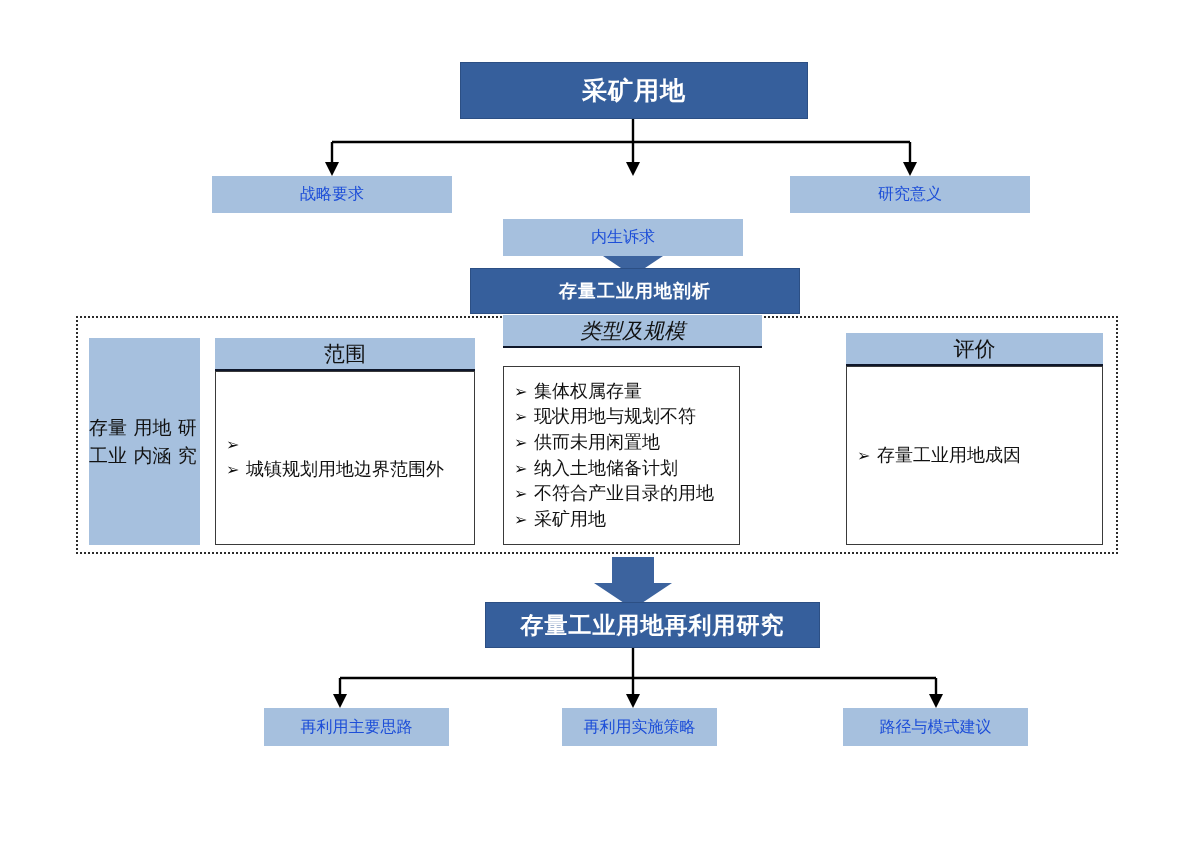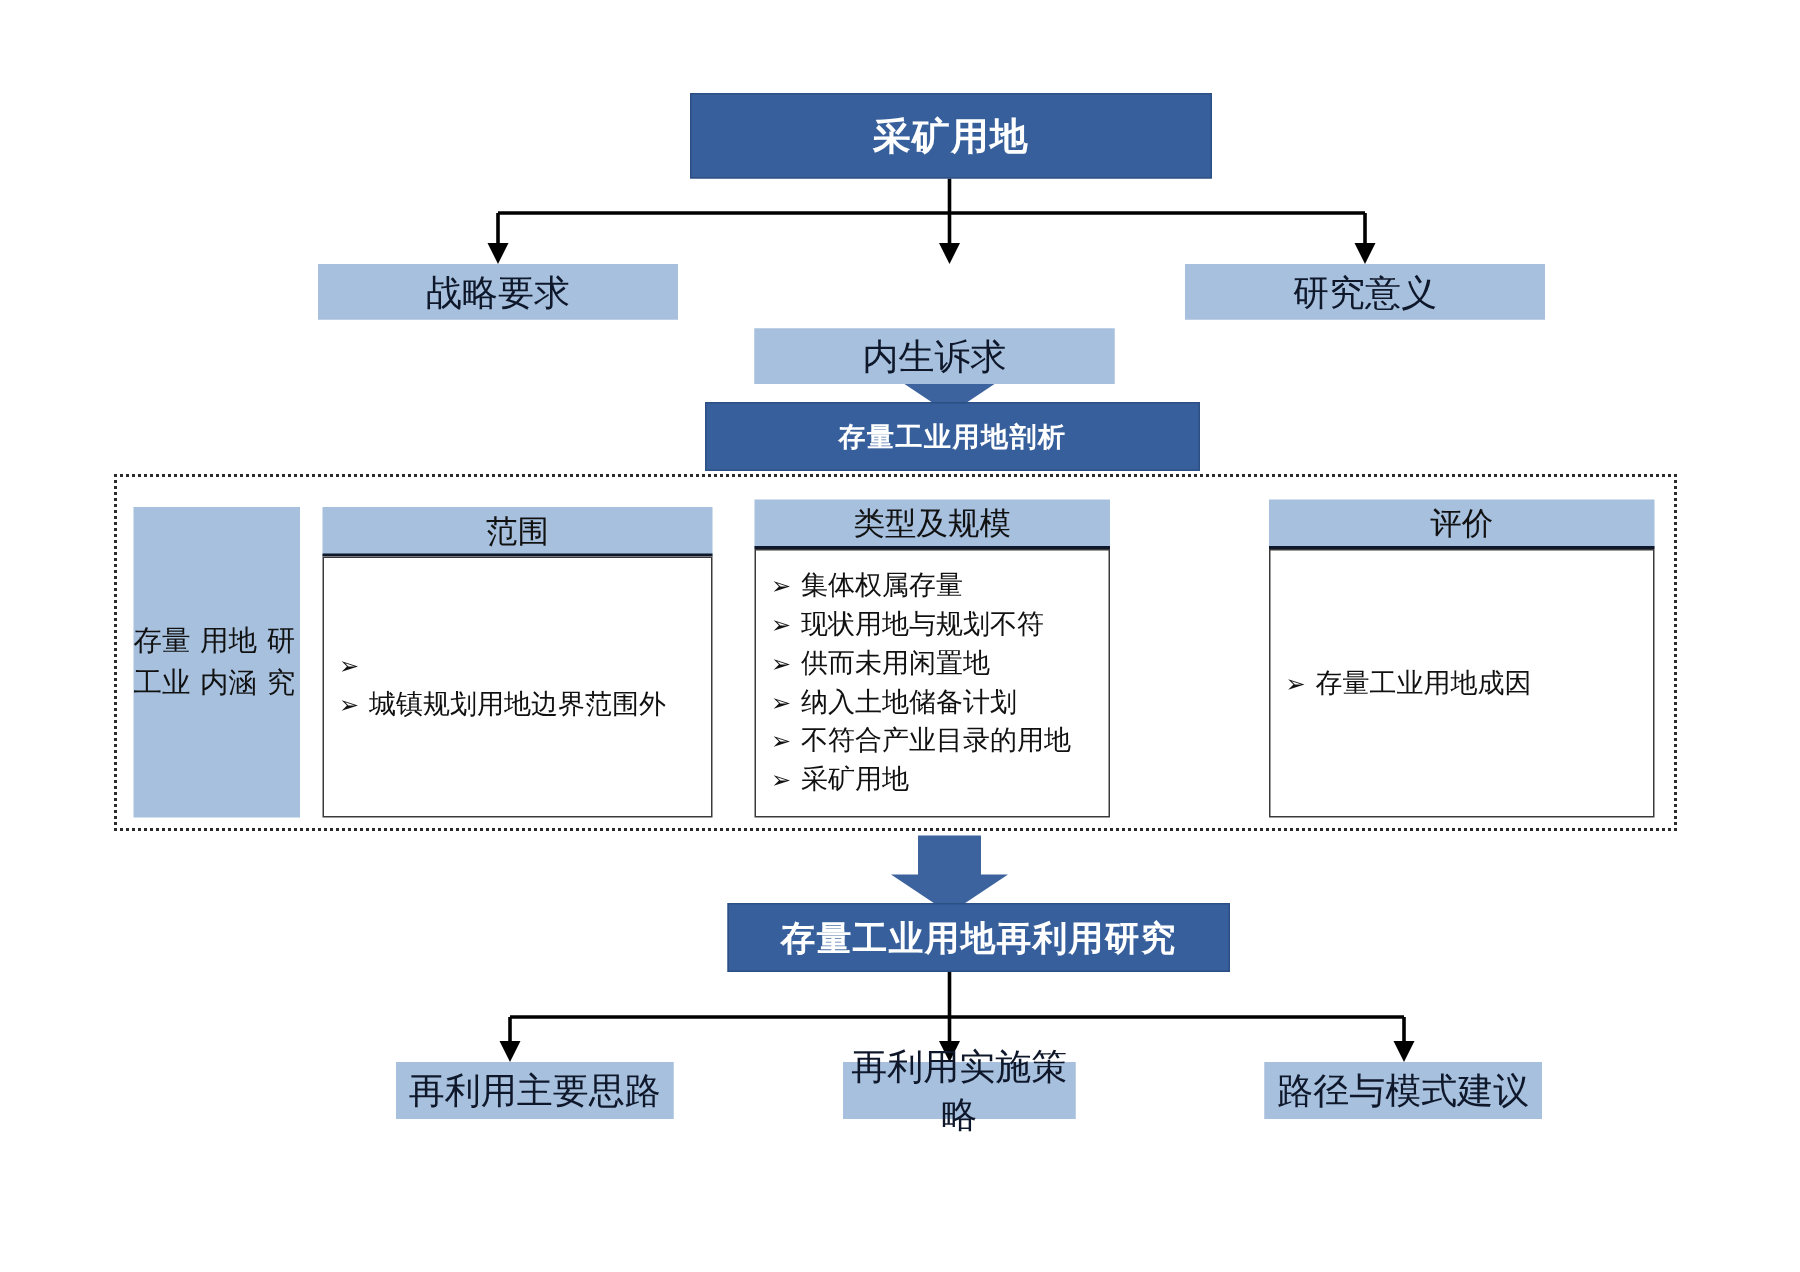--- a/index.html
+++ b/index.html
@@ -32,22 +32,22 @@
     font-weight: bold;
     border: 1px solid #2c4f84;
   }
   .banner-lg { font-size: 25px; letter-spacing: 1px; }
   .banner-md { font-size: 18px; letter-spacing: 1px; }
   .banner-sm { font-size: 23px; letter-spacing: 1px; }
 
   
   .chip {
     background: #A6C0DE;
-    color: #0f172a;
-    font-size: 24px;
+    color: #1d4ed8;
+    font-size: 16px;
     border: 1px solid #A6C0DE;
   }
 
   
   .group-box {
     position: absolute;
     box-sizing: border-box;
     border: 2px dotted #2b2b2b;
     background: transparent;
   }
@@ -188,21 +188,21 @@
       <li>
         <span class="bullet">➢</span>
       </li>
       <li>
         <span class="bullet">➢</span>
         <span>城镇规划用地边界范围外</span>
       </li>
     </ul>
   </div>
 
-  <div class="panel-title" style="left:503px; top:333px; width:237px; height:33px;">类型及规模</div>
+  <div class="panel-title" style="left:503px; top:315px; width:259px; height:33px;font-style:italic;">类型及规模</div>
   <div class="panel-body" style="left:503px; top:366px; width:237px; height:179px;">
     <ul>
       <li>
         <span class="bullet">➢</span>
         <span>集体权属存量</span>
       </li>
       <li>
         <span class="bullet">➢</span>
         <span>现状用地与规划不符</span>
       </li>

